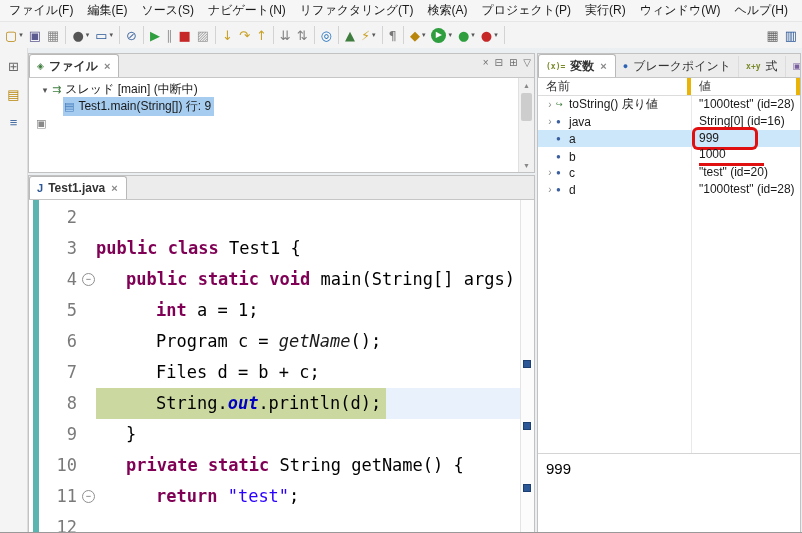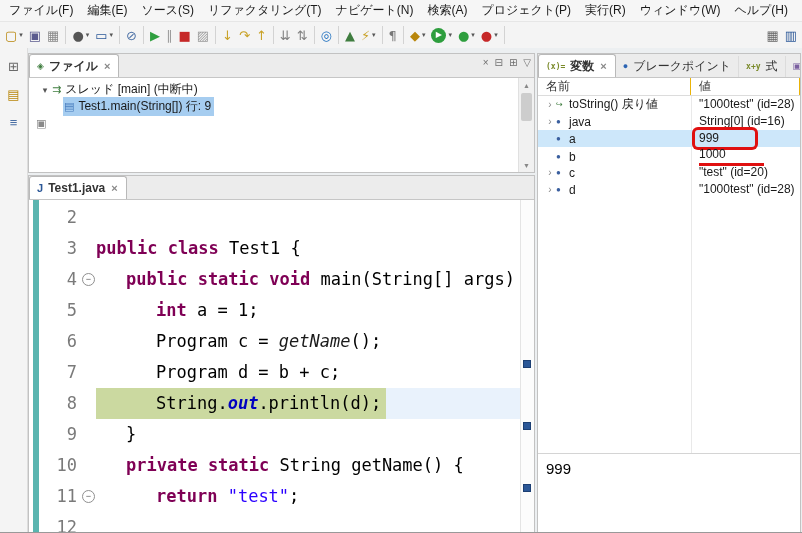--- a/index.html
+++ b/index.html
@@ -60,21 +60,21 @@
   .tok-kw{color:#7f0055;font-weight:bold;}
   .tok-str{color:#2a00ff;}
   .tok-sf{color:#0000c0;font-weight:bold;font-style:italic;}
   .tok-sm{font-style:italic;}
   .tok-pl{color:#000;}
   .overview{width:13px;flex:none;background:#fcfcfc;border-left:1px solid #e4e4e4;position:relative;}
   .ov-marker{position:absolute;left:2px;width:8px;height:8px;background:#2b5797;border:1px solid #1c3f73;box-sizing:border-box;}
   
   .vars-body{display:flex;flex-direction:column;height:456px;background:#fff;}
   .vars-header{display:grid;grid-template-columns:153px 1fr;height:17px;align-items:center;border-bottom:1px solid #dcdcdc;color:#333;}
-  .vars-header div{padding-left:8px;border-right:1px solid #eab308;height:17px;line-height:17px;}
+  .vars-header div{padding-left:8px;border-right:4px solid #eab308;height:17px;line-height:17px;}
   .colline{background:linear-gradient(#e9e9e9,#e9e9e9) 153px 0/1px 100% no-repeat;}
   .var-row{display:grid;grid-template-columns:153px 1fr;height:17px;align-items:center;white-space:nowrap;}
   .var-row.var-sel{background:#cde7fa;}
   .var-name{display:flex;align-items:center;padding-left:6px;overflow:hidden;}
   .vexp{width:12px;font-size:10px;color:#8a8a8a;text-align:center;flex:none;}
   .var-icon{width:13px;font-size:8px;line-height:8px;flex:none;}
   .var-value{padding-left:8px;overflow:visible;}
   .var-value-text{display:inline-block;line-height:15px;}
   .red-box{box-shadow:0 0 0 3px #e01010;border-radius:3px;padding:1px 36px 1px 4px;margin-left:-4px;}
   .red-underline{border-bottom:3px solid #e01010;padding-right:38px;padding-bottom:1px;}
@@ -85,22 +85,22 @@
 </style>
 </head>
 <body>
 
 <div class="app">
 
   <div class="menubar" id="menubar">
       <div class="menu-item">ファイル(F)</div>
       <div class="menu-item">編集(E)</div>
       <div class="menu-item">ソース(S)</div>
+      <div class="menu-item">ナビゲート(N)</div>
       <div class="menu-item">リファクタリング(T)</div>
-      <div class="menu-item">ナビゲート(N)</div>
       <div class="menu-item">検索(A)</div>
       <div class="menu-item">プロジェクト(P)</div>
       <div class="menu-item">実行(R)</div>
       <div class="menu-item">ウィンドウ(W)</div>
       <div class="menu-item">ヘルプ(H)</div>
     </div>
 
   <div class="toolbar" id="toolbar">
       <div class="tb-btn">
         <span class="tb-glyph" style="color: rgb(184, 134, 11);">▢</span>
@@ -294,21 +294,21 @@
               <span class="fold-circle">−</span>
             </div>
             <div class="fold-line"></div>
           </div>
         <div class="codearea" id="codearea">
             <div class="code-line"><span class="line-text" style="padding-left: 0px;"></span></div>
             <div class="code-line"><span class="line-text" style="padding-left: 0px;"><span class="tok-kw">public class</span><span class="tok-pl"> Test1 {</span></span></div>
             <div class="code-line"><span class="line-text" style="padding-left: 30px;"><span class="tok-kw">public static void</span><span class="tok-pl"> main(String[] args) {</span></span></div>
             <div class="code-line"><span class="line-text" style="padding-left: 60px;"><span class="tok-kw">int</span><span class="tok-pl"> a = 1;</span></span></div>
             <div class="code-line"><span class="line-text" style="padding-left: 60px;"><span class="tok-pl">Program c = </span><span class="tok-sm">getName</span><span class="tok-pl">();</span></span></div>
-            <div class="code-line"><span class="line-text" style="padding-left: 60px;"><span class="tok-pl">Program d = b + c;</span></span></div>
+            <div class="code-line"><span class="line-text" style="padding-left: 60px;"><span class="tok-pl">Files d = b + c;</span></span></div>
             <div class="code-line current-row"><span class="line-text current" style="padding-left: 60px;"><span class="tok-pl">String.</span><span class="tok-sf">out</span><span class="tok-pl">.println(d);</span></span></div>
             <div class="code-line"><span class="line-text" style="padding-left: 30px;"><span class="tok-pl">}</span></span></div>
             <div class="code-line"><span class="line-text" style="padding-left: 30px;"><span class="tok-kw">private static</span><span class="tok-pl"> String getName() {</span></span></div>
             <div class="code-line"><span class="line-text" style="padding-left: 60px;"><span class="tok-kw">return</span><span class="tok-pl"> </span><span class="tok-str">"test"</span><span class="tok-pl">;</span></span></div>
           </div>
         <div class="overview" id="overview">
             <div class="ov-marker" style="top: 160px;"></div>
             <div class="ov-marker" style="top: 222px;"></div>
             <div class="ov-marker" style="top: 284px;"></div>
           </div>

